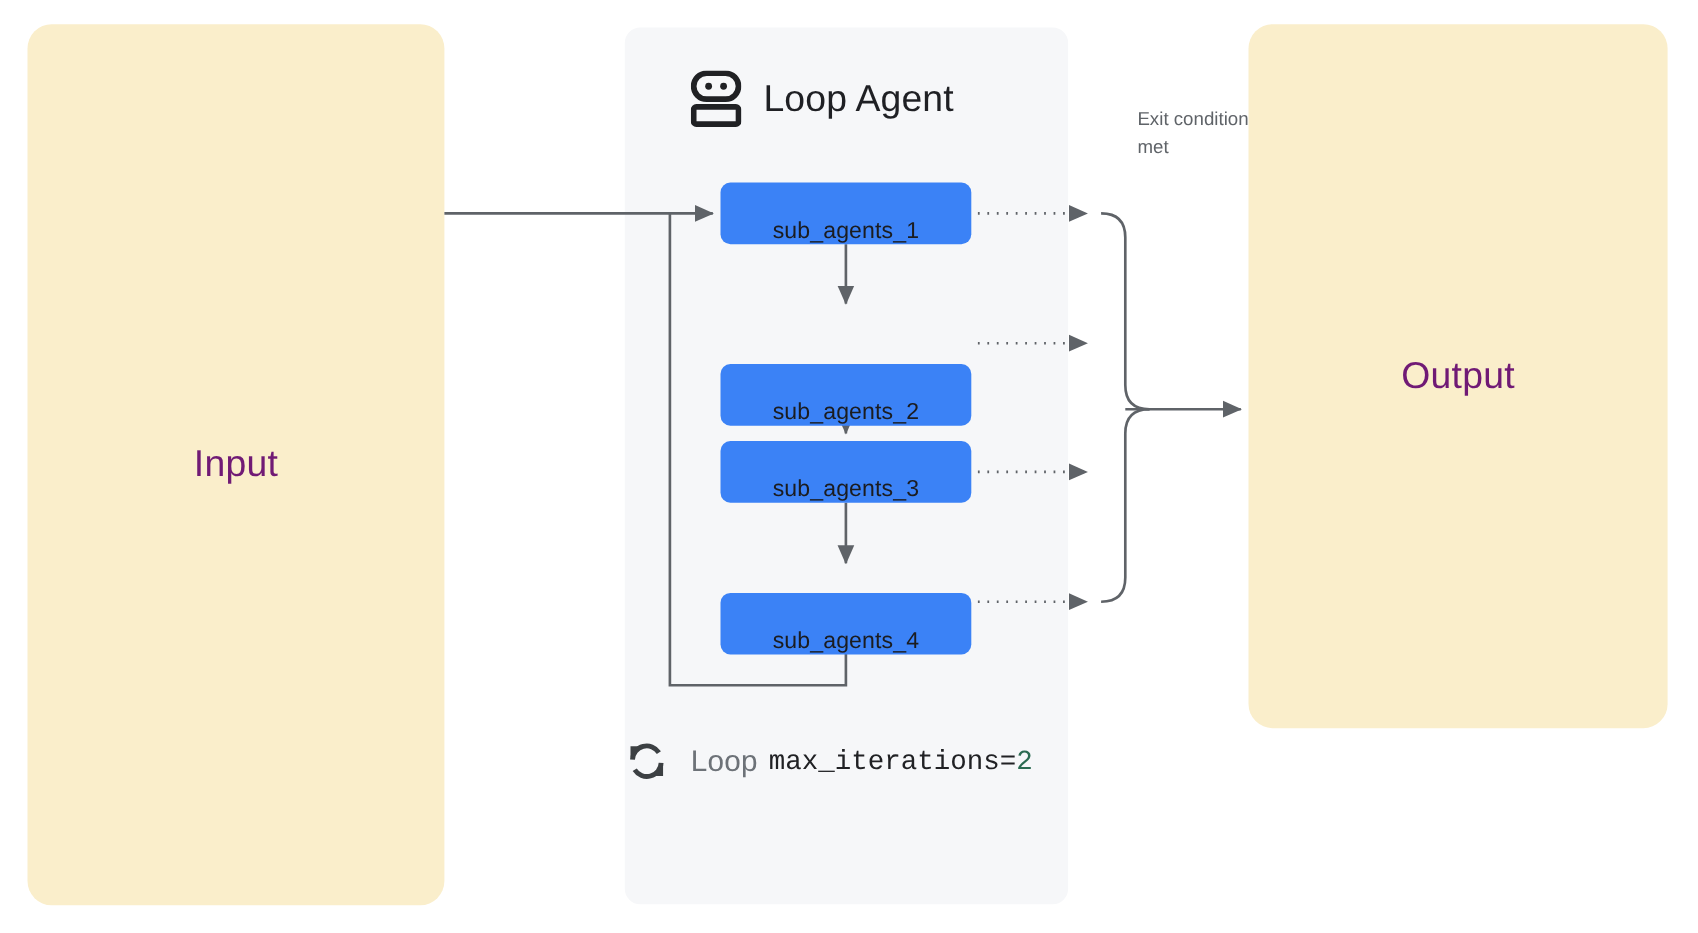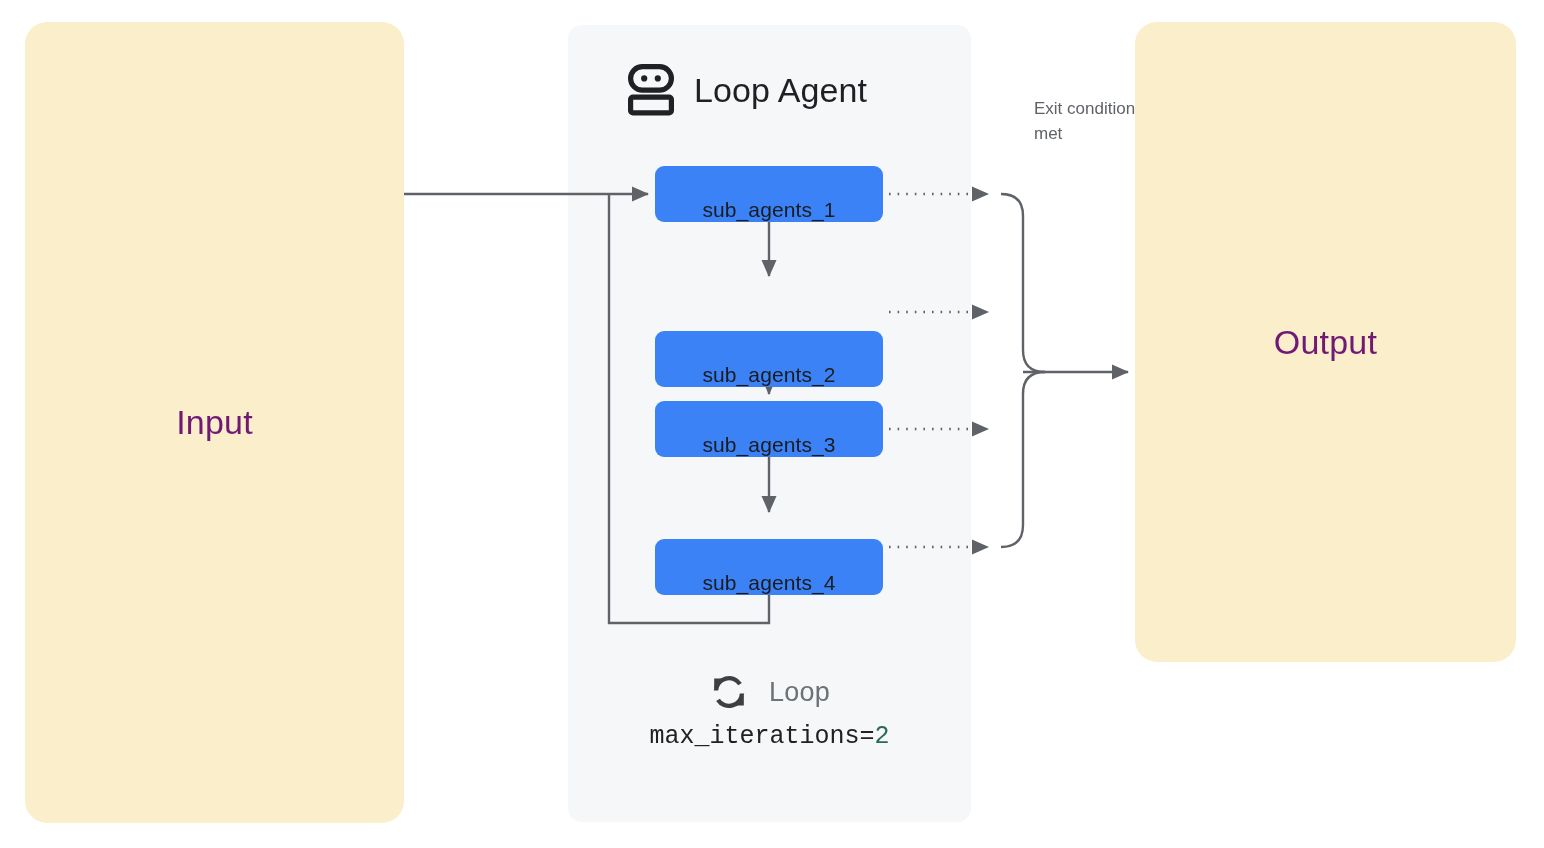--- a/index.html
+++ b/index.html
@@ -100,21 +100,20 @@
     margin-left: 33px;
   }
 
   
   #loop-footer {
     position: absolute;
     left: 568px;
     top: 672px;
     width: 403px;
     display: flex;
-    flex-direction: column;
     align-items: center;
     gap: 10px;
   }
   #loop-footer-row {
     display: flex;
     align-items: center;
     gap: 20px;
   }
   #loop-icon { width: 40px; height: 40px; display: block; }
   #loop-label {

